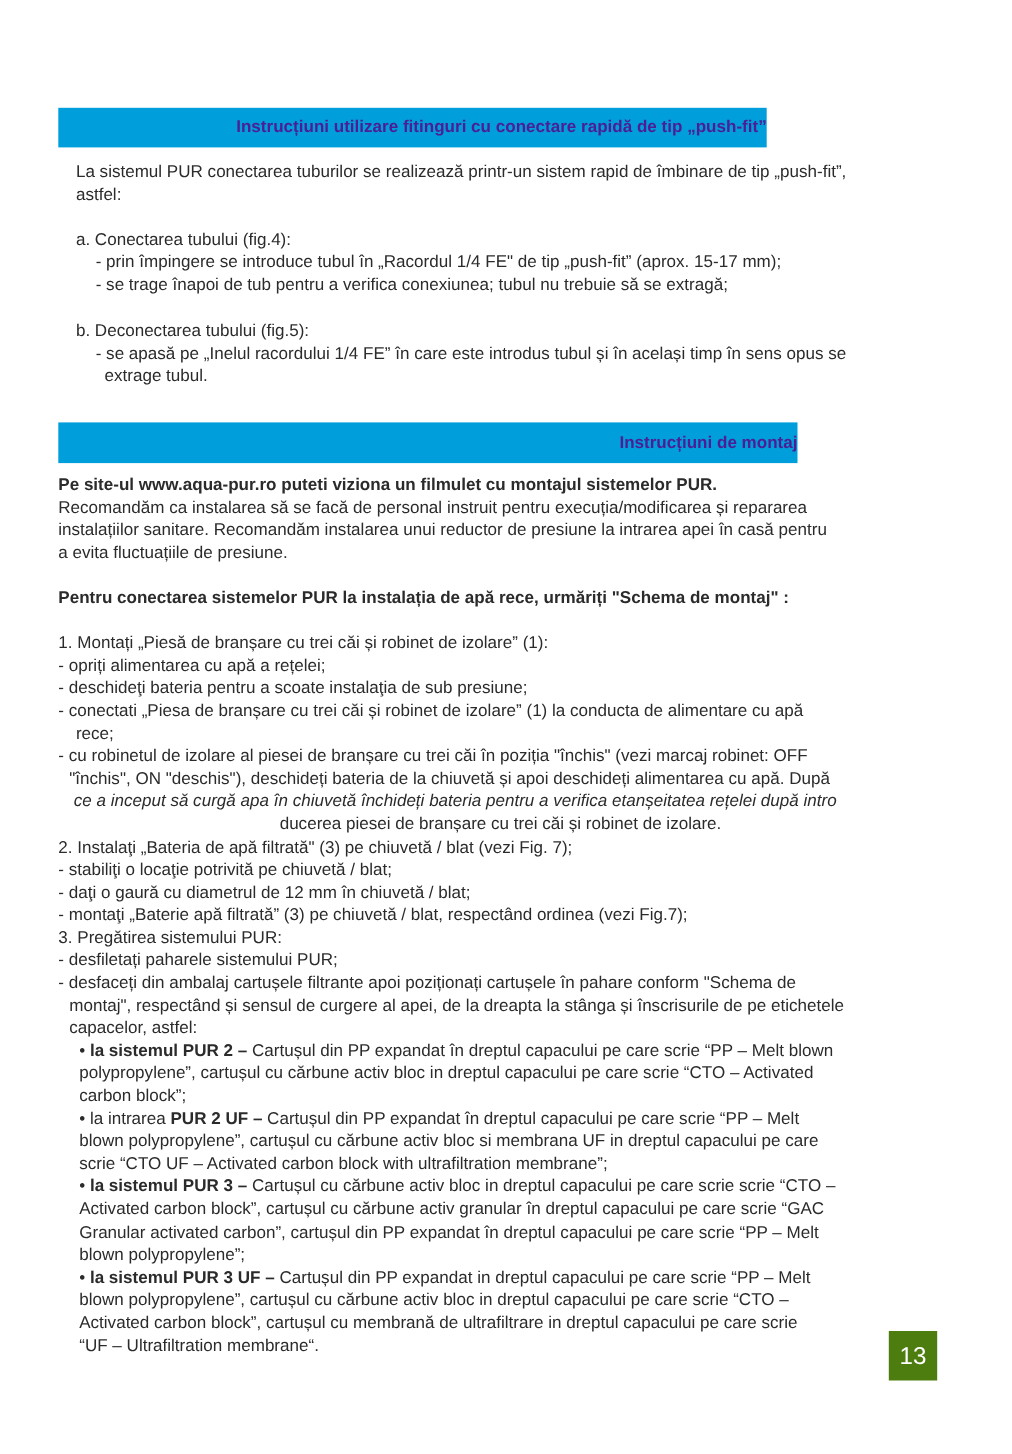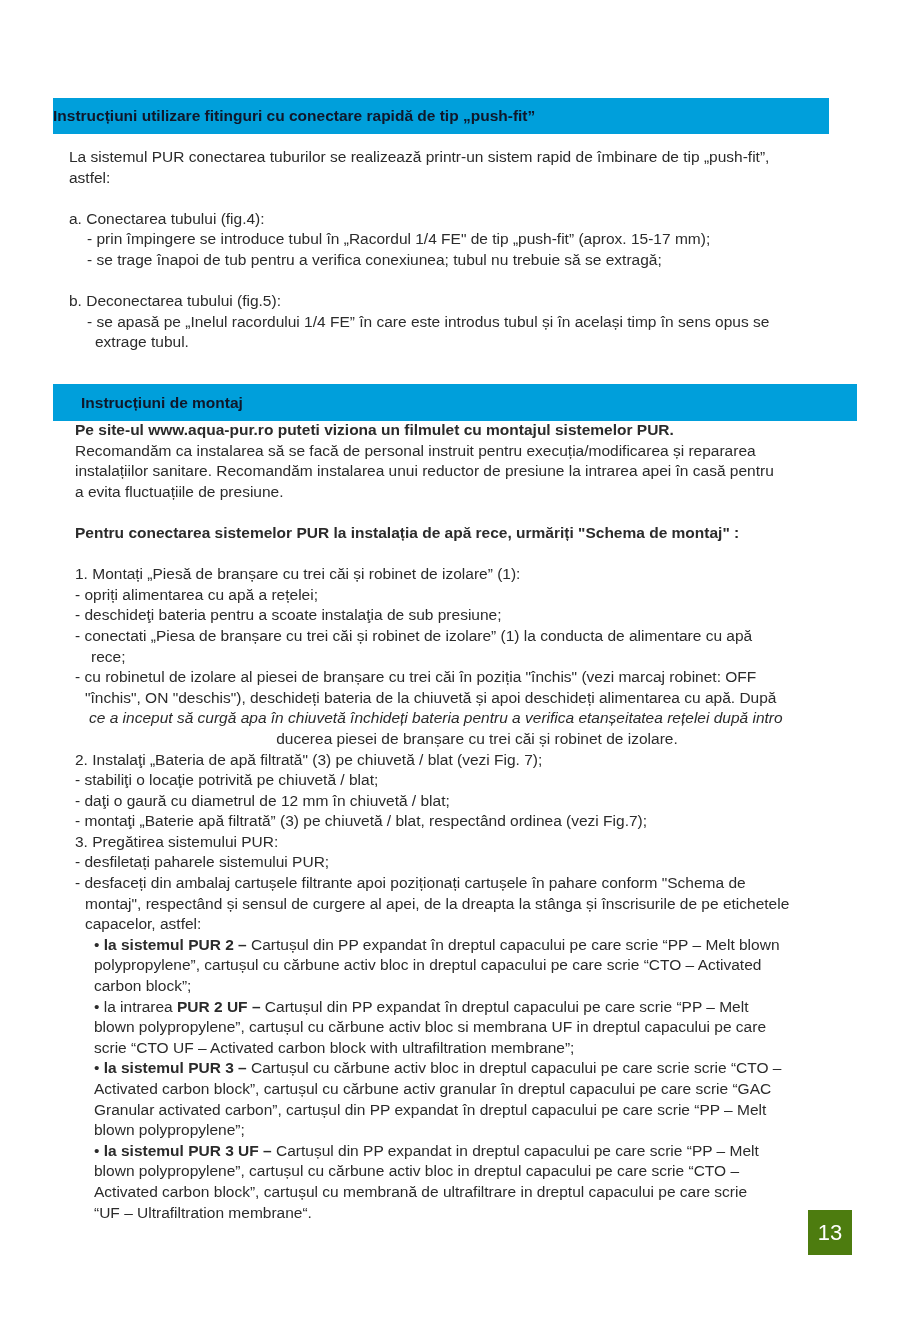--- a/index.html
+++ b/index.html
@@ -1,21 +1,21 @@
 <!DOCTYPE html>
 <html><head>
   <meta charset="utf-8">
   <style>
     html, body { margin: 0; padding: 0; background: #ffffff; }
     body { width: 920px; height: 1322px; position: relative; overflow: hidden;
            font-family: "Liberation Sans", sans-serif; color: #2b2b2b; font-size: 15.5px; }
     .page { position: absolute; left: 0; top: 0; width: 920px; height: 1322px; }
-    .bar { position: absolute; left: 53px; width: 776px; background: #009fdb;
-           color: #0f172a; font-weight: bold; text-align: center; font-size: 15.5px;
-           display: flex; align-items: center; justify-content: flex-start; }
+    .bar { position: absolute; left: 53px; width: 644px; background: #009fdb;
+           color: #4c1d95; font-weight: bold; text-align: center; font-size: 15.5px;
+           display: flex; align-items: center; justify-content: flex-end; }
     .bar1 { top: 98px; height: 36px; }
     .bar2 { top: 384px; height: 37px; padding-left: 28px; }
     .block { position: absolute; left: 53px; width: 790px; line-height: 20.6px; }
     .line { white-space: nowrap; }
     .ind1 { padding-left: 18px; }
     .ind2 { padding-left: 16px; }
     .ind3 { padding-left: 10px; }
     .ind4 { padding-left: 19px; }
     .b { font-weight: bold; }
     .gap { height: 20.6px; }
@@ -42,21 +42,21 @@
     <div class="gap"></div>
     <div class="line">b. Deconectarea tubului (fig.5):</div>
     <div class="line ind1">- se apasă pe „Inelul racordului 1/4 FE” în care este introdus tubul și în același timp în sens opus se</div>
     <div class="line ind1" style="padding-left:26px;">extrage tubul.</div>
   </div>
 
   <div class="bar bar2">
     <span>Instrucțiuni de montaj</span>
   </div>
 
-  <div class="block" style="top:420px;margin-left:22px;">
+  <div class="block" style="top:431px;">
     <div class="line b">Pe site-ul www.aqua-pur.ro puteti viziona un filmulet cu montajul sistemelor PUR.</div>
     <div class="line">Recomandăm ca instalarea să se facă de personal instruit pentru execuția/modificarea și repararea</div>
     <div class="line">instalațiilor sanitare. Recomandăm instalarea unui reductor de presiune la intrarea apei în casă pentru</div>
     <div class="line">a evita fluctuațiile de presiune.</div>
     <div class="gap"></div>
     <div class="line b">Pentru conectarea sistemelor PUR la instalația de apă rece, urmăriți "Schema de montaj" :</div>
     <div class="gap"></div>
 
     <div class="line">1. Montați „Piesă de branșare cu trei căi și robinet de izolare” (1):</div>
     <div class="line">- opriți alimentarea cu apă a rețelei;</div>

